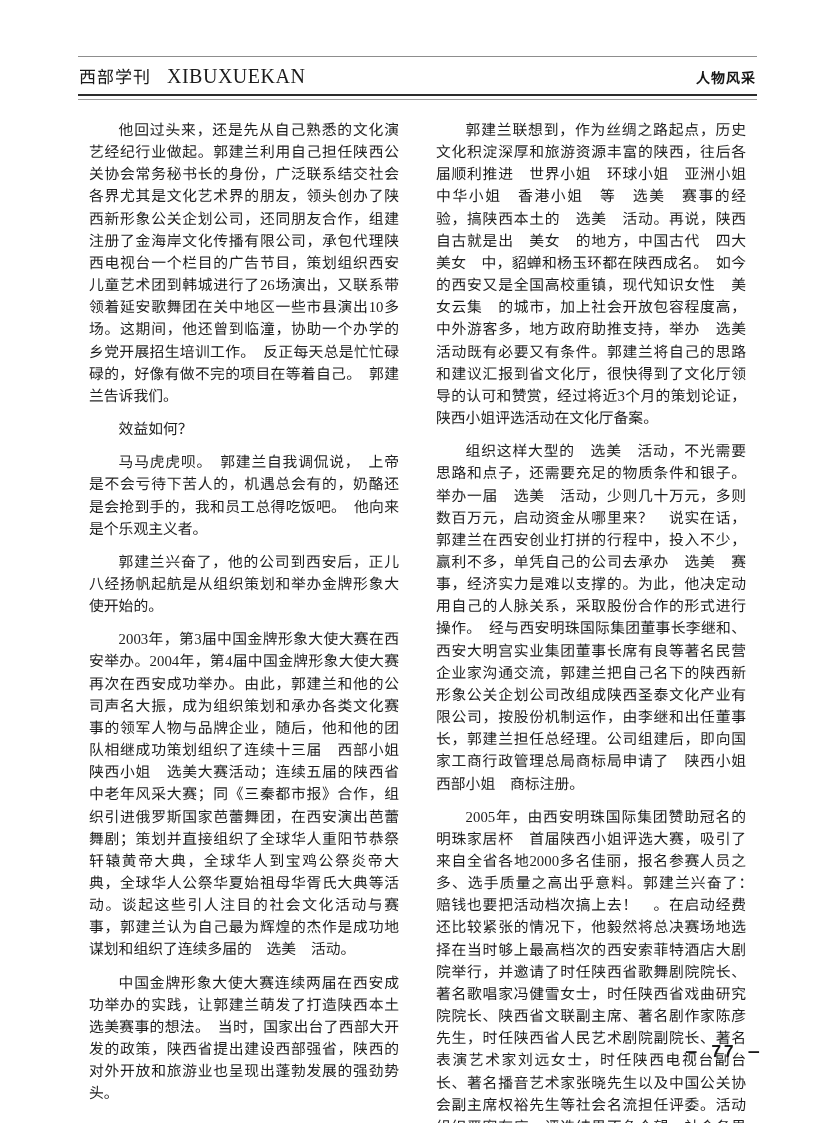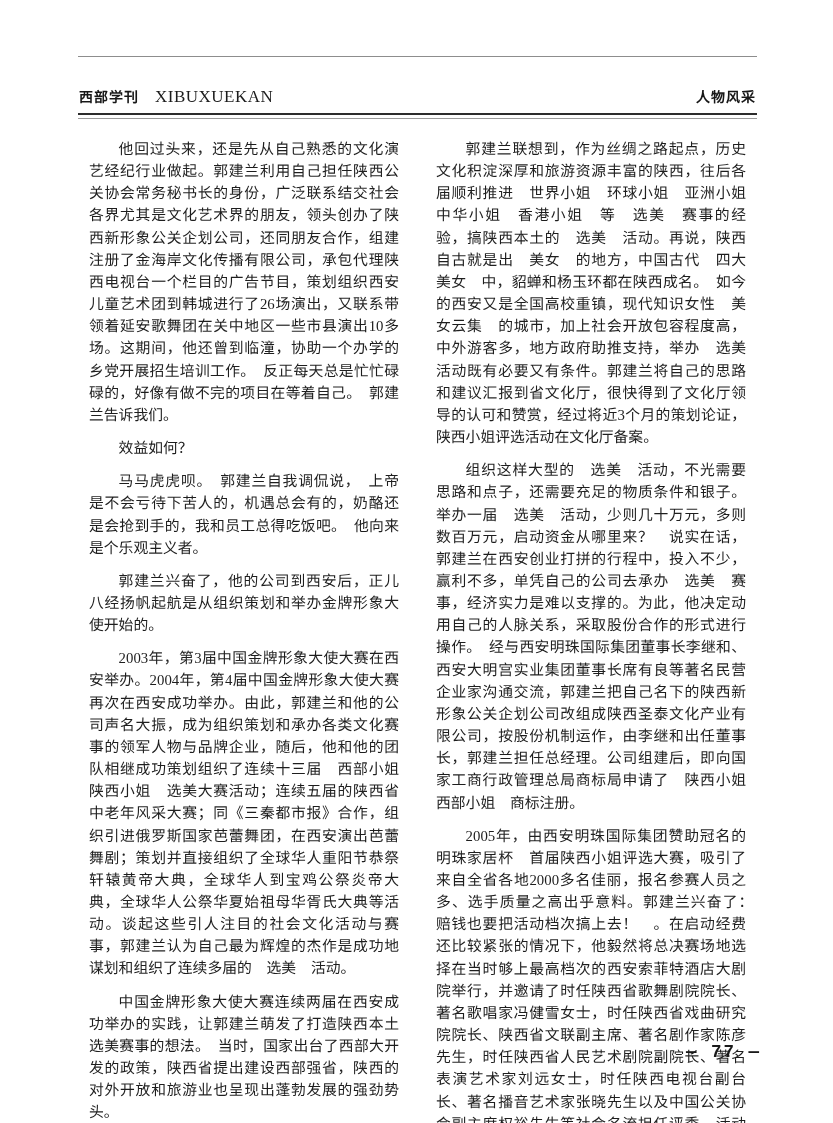--- a/index.html
+++ b/index.html
@@ -31,29 +31,28 @@
     justify-content: space-between;
     align-items: baseline;
     padding: 6px 1px 6px 1px;
   }
   .header-left {
     display: flex;
     align-items: baseline;
   }
   .brand-cn {
     font-family: "Liberation Sans", "DejaVu Sans", sans-serif;
-    font-weight: bold;
-    font-size: 14px;
+    font-weight: normal;
+    font-size: 17px;
     letter-spacing: 1px;
     color: #171717;
-    margin-top: 23px;
   }
   .brand-en {
     font-family: "Liberation Serif", "DejaVu Serif", serif;
-    font-size: 17px;
+    font-size: 20px;
     margin-left: 16px;
     letter-spacing: 0.5px;
     color: #1c1c1c;
   }
   .section-title {
     font-family: "Liberation Sans", "DejaVu Sans", sans-serif;
     font-weight: bold;
     font-size: 14px;
     letter-spacing: 1px;
     color: #171717;

